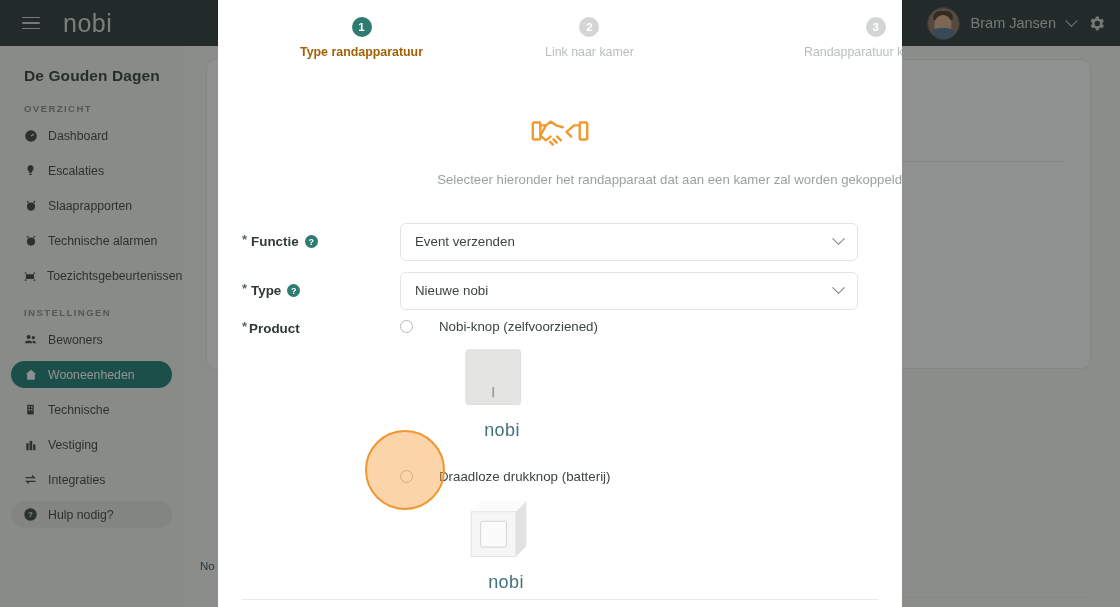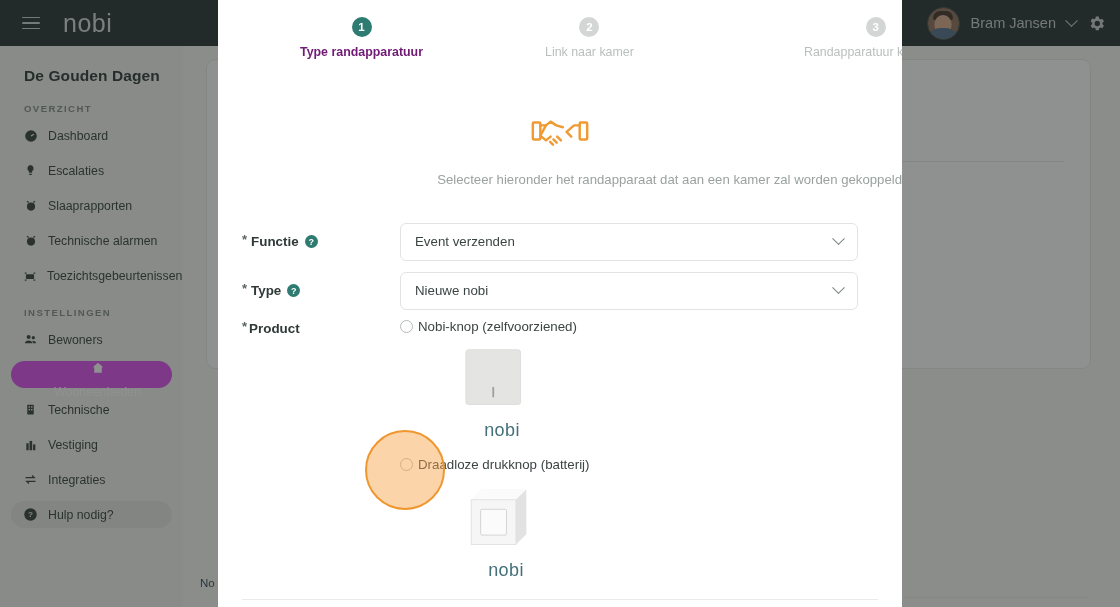--- a/index.html
+++ b/index.html
@@ -70,34 +70,34 @@
     font-size: 9.6px; color: #7d8986; letter-spacing: 1.4px;
     margin: 18px 0 7px 24px; font-weight: 600;
   }
   .nav-item {
     display: flex; align-items: center; gap: 10px;
     height: 27px; margin: 8px 11px; padding-left: 12px;
     border-radius: 14px; cursor: pointer;
   }
   .nav-item .label { font-size: 12.3px; color: #2c3a37; }
   .nav-item .ico { width: 15px; height: 15px; display: flex; align-items: center; justify-content: center; }
-  .nav-item.active { background: #d946ef; flex-direction: column; }
+  .nav-item.active { background: #0f766e; }
   .nav-item.active .label { color: #ffffff; }
   .nav-item.help { background: #e6e6e2; margin-top: 4px; }
 
   .content-card {
     position: absolute; left: 206px; top: 59px; width: 885px; height: 310px;
     background: #ffffff; border-radius: 9px; border: 1px solid #e8e8e4;
   }
   .content-card .rule {
     position: absolute; left: 26px; right: 26px; top: 101px;
     height: 1px; background: #e9e9e5;
   }
   .footer-text {
-    position: absolute; left: 200px; top: 577px;
+    position: absolute; left: 200px; top: 560px;
     font-size: 11.5px; color: #2c4450;
   }
   .footer-rule {
     position: absolute; left: 240px; right: 30px; top: 597px;
     height: 1px; background: #f0ece4;
   }
 
   
   .dim { position: absolute; inset: 0; background: rgba(40,44,42,.52); }
 
@@ -114,21 +114,21 @@
     align-items: center; cursor: pointer;
   }
   .step-circle {
     width: 20px; height: 20px; border-radius: 50%;
     display: flex; align-items: center; justify-content: center;
     font-size: 11.5px; color: #ffffff; font-weight: 600;
   }
   .step.done .step-circle { background: #2e7b71; }
   .step.todo .step-circle { background: #d3d6d5; }
   .step-label { margin-top: 8px; font-size: 12.4px; white-space: nowrap; }
-  .step.done .step-label { color: #701a75; font-weight: 600; }
+  .step.done .step-label { color: #a16207; font-weight: 600; }
   .step.todo .step-label { color: #b9bfbd; }
   .step.s1 { left: 82px; }
   .step.s2 { left: 327px; }
   .step.s3 { left: 586px; }
 
   .hero-icon {
     width: 684px; display: flex; justify-content: center; margin-top: 38px;
   }
   .subtitle {
     text-align: right; font-size: 13.2px; color: #9aa2a0; margin-top: 18px;
@@ -157,21 +157,21 @@
     border-bottom: 1.6px solid #7d8684; transform: rotate(45deg) translate(-2px,-2px);
   }
 
   .product-row { display: flex; padding-left: 24px; margin-top: 4px; }
   .product-label {
     width: 158px; font-size: 13.4px; color: #2f3a38; font-weight: 600;
     display: flex; align-items: flex-start; gap: 4px; padding-top: 2px;
   }
   .options { width: 470px; }
   .option { margin-bottom: 8px; }
-  .opt-head { display: flex; align-items: center; gap: 5px; cursor: pointer; }
+  .opt-head { display: flex; align-items: center; gap: 26px; cursor: pointer; }
   .radio {
     width: 13px; height: 13px; border-radius: 50%;
     border: 1.4px solid #b6bbba; background: #fff; flex: none;
   }
   .opt-text { font-size: 13.3px; color: #3b4644; }
   .prod-img { margin: 14px 0 0 64px; }
   .nobi-mark {
     margin: 8px 0 0 66px; font-size: 18px; color: #44707a;
     letter-spacing: .4px; width: 72px; text-align: center;
   }
@@ -414,21 +414,21 @@
             <div class="prod-img">
               <svg viewBox="0 0 70 68" width="62" height="60">
                 <rect x="2" y="2" width="62" height="62" rx="3" fill="#e4e4e2"></rect>
                 <rect x="2" y="2" width="62" height="62" rx="3" fill="none" stroke="#dcdcda"></rect>
                 <rect x="32" y="44" width="2" height="12" rx="1" fill="#9aa0a0"></rect>
               </svg>
             </div>
             <div class="nobi-mark">nobi</div>
           </div>
 
-          <div class="option" style="margin-top:16px;">
+          <div class="option" style="margin-top:28px;">
             <div class="opt-head">
               <span class="radio"></span>
               <span class="opt-text">Draadloze drukknop (batterij)</span>
             </div>
             <div class="prod-img">
               <svg viewBox="0 0 76 72" width="66" height="62">
                 <polygon points="8,16 20,4 72,4 72,56 60,68 8,68" fill="#f2f2f2"></polygon>
                 <polygon points="8,16 20,4 72,4 60,16" fill="#fbfbfb"></polygon>
                 <polygon points="72,4 72,56 60,68 60,16" fill="#e2e2e2"></polygon>
                 <rect x="8" y="16" width="52" height="52" fill="#f6f6f6"></rect>

